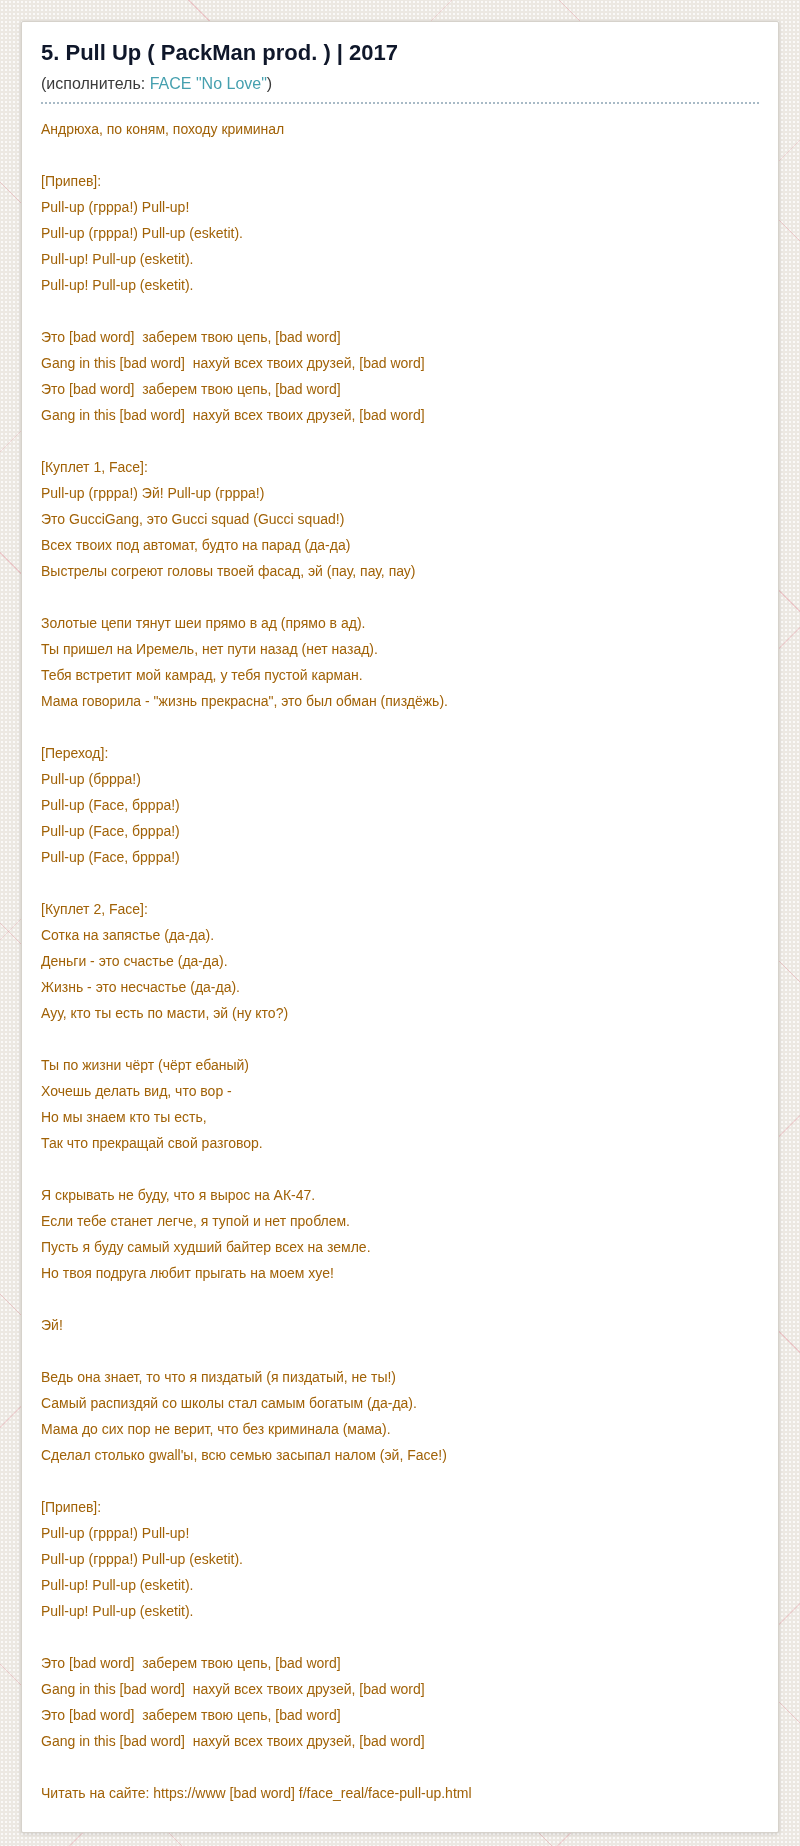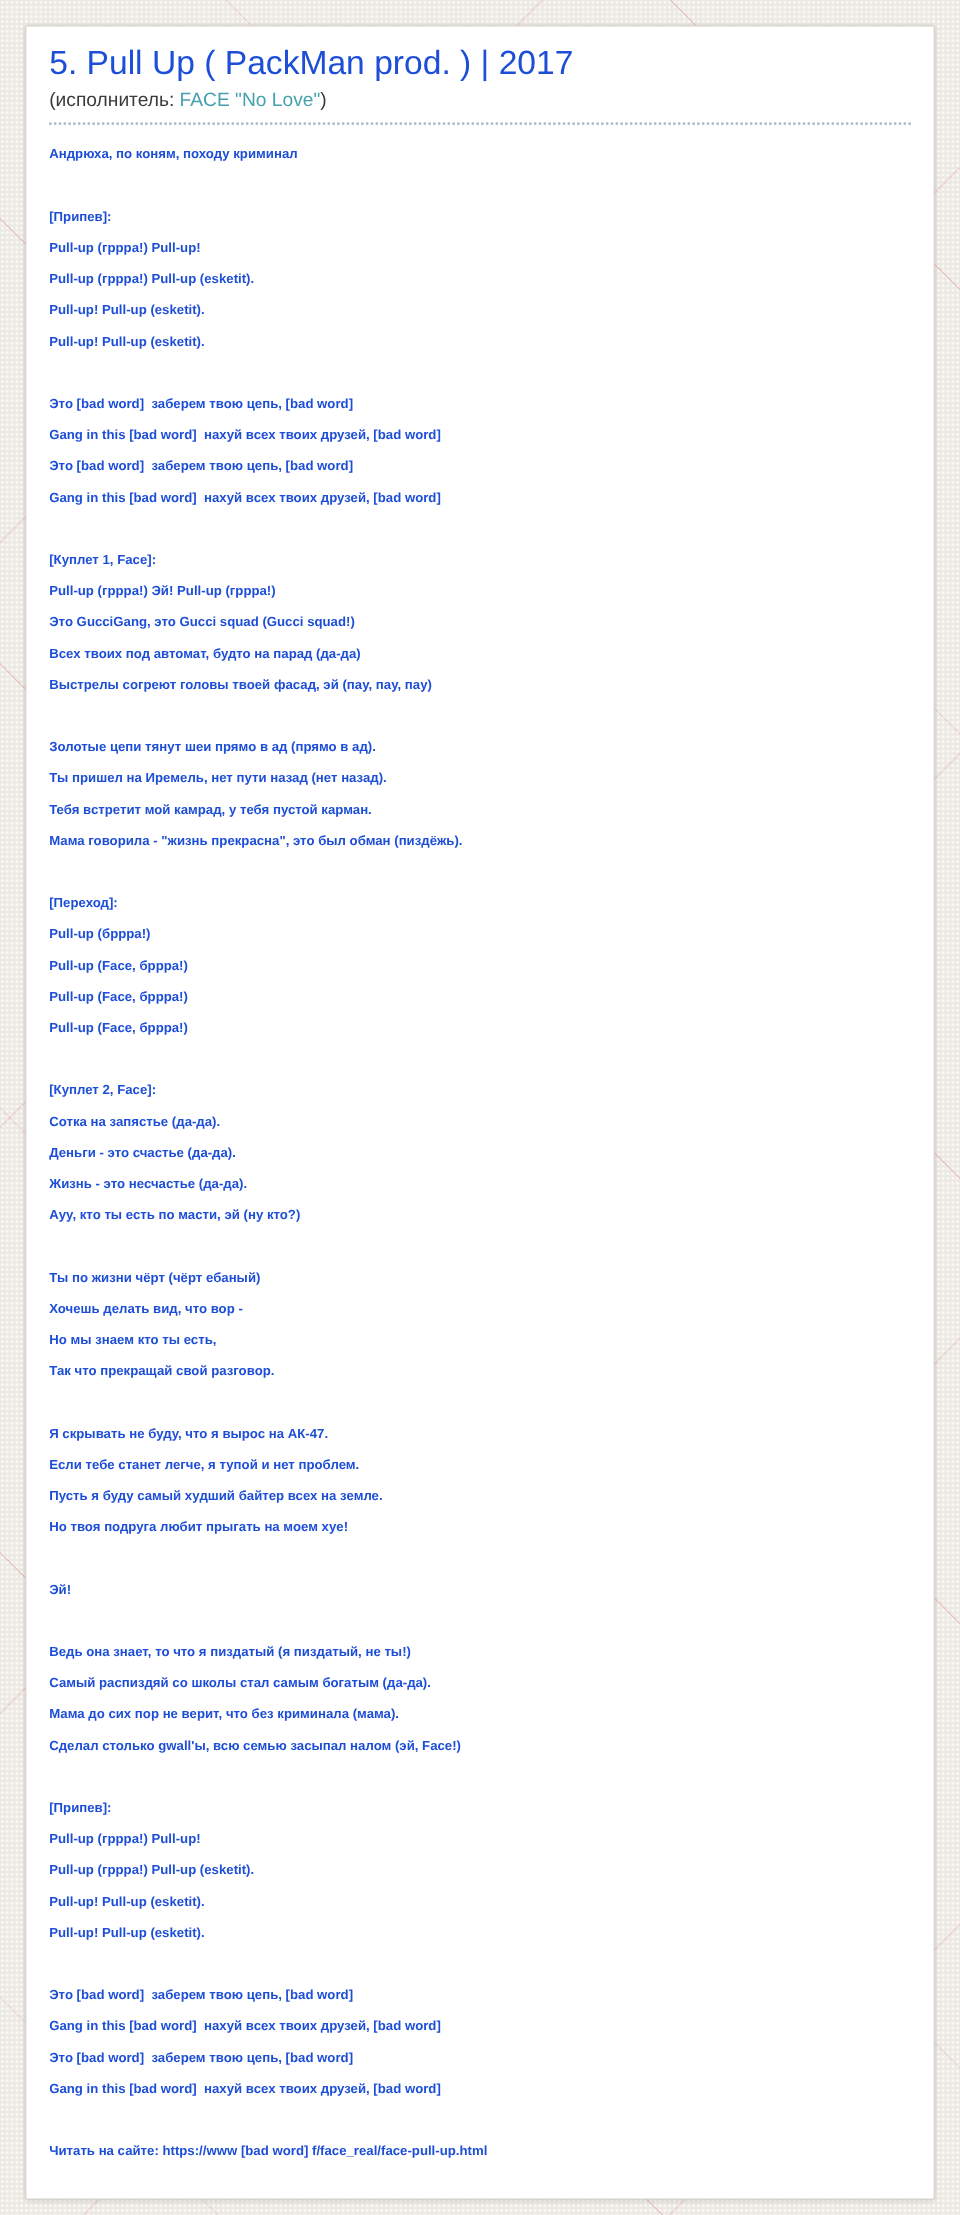--- a/index.html
+++ b/index.html
@@ -29,45 +29,44 @@
     box-sizing: border-box;
     margin: 21px 21px 0 21px;
     background: #ffffff;
     border: 1px solid #d6d2cb;
     border-radius: 2px;
     box-shadow: 0 1px 4px rgba(0,0,0,0.14);
     padding: 14px 19px 26px 19px;
   }
   .song-title {
     margin: 2px 0 6px 0;
-    font-size: 28px;
+    font-size: 22px;
     line-height: 30px;
-    font-weight: normal;
-    color: #1d4ed8;
+    font-weight: bold;
+    color: #0f172a;
   }
   .artist-line {
     font-size: 16px;
     line-height: 20px;
     color: #3a3a3a;
     padding-bottom: 8px;
     border-bottom: 2px dotted #a8bac6;
   }
   .artist-link {
     color: #46a0af;
     text-decoration: none;
     cursor: pointer;
   }
   .lyrics {
     margin-top: 12px;
-    font-size: 11px;
+    font-size: 14px;
     line-height: 26px;
-    color: #1d4ed8;
+    color: #a16207;
     white-space: pre-wrap;
     word-wrap: break-word;
-    font-weight: bold;
   }
 </style>
 </head>
 <body>
 
 <div class="card">
   <h1 class="song-title">5. Pull Up ( PackMan prod. ) | 2017</h1>
 
   <div class="artist-line">
     <span>(исполнитель: </span><a class="artist-link">FACE "No Love"</a><span>)</span>

